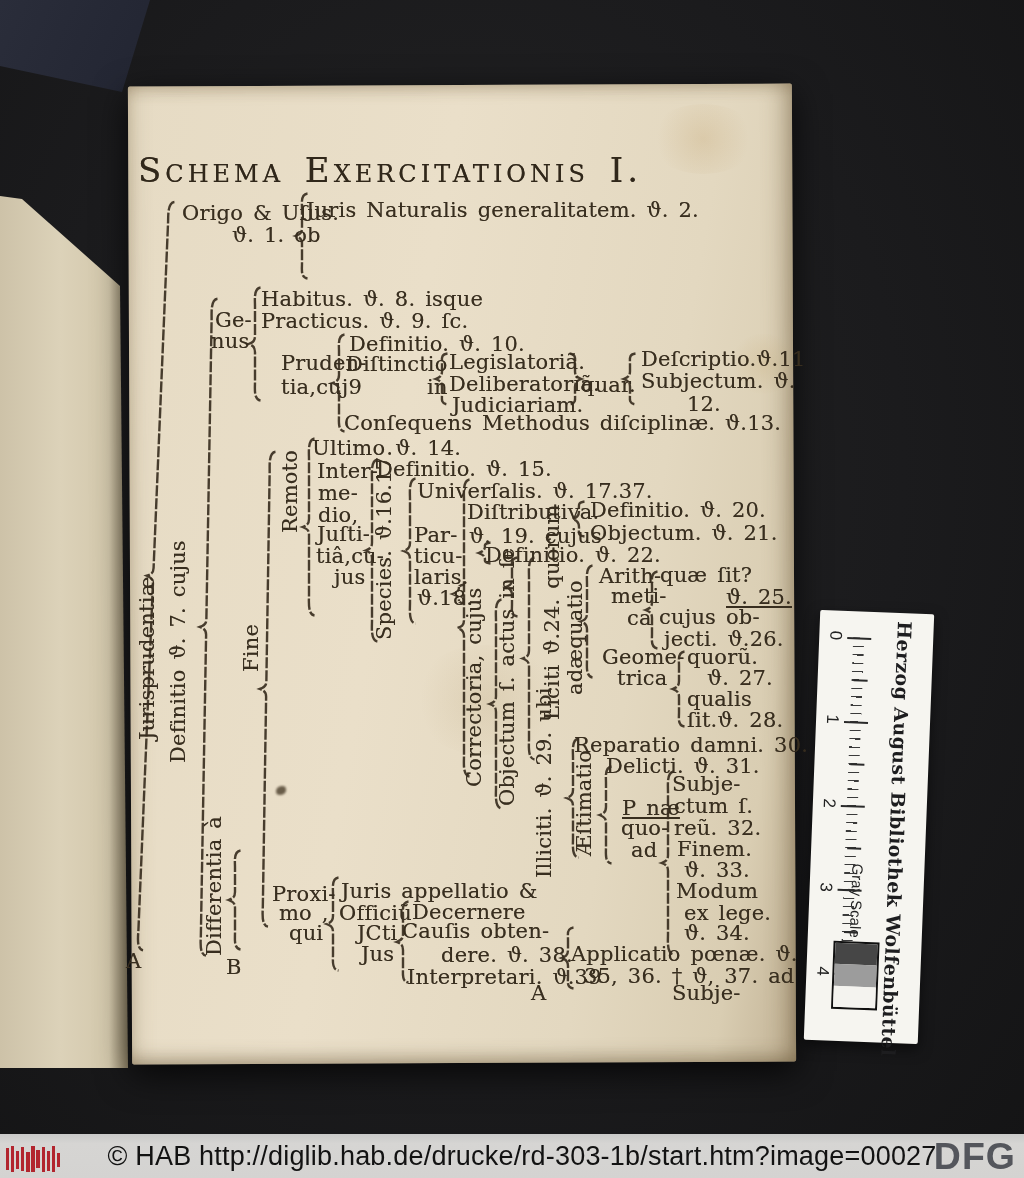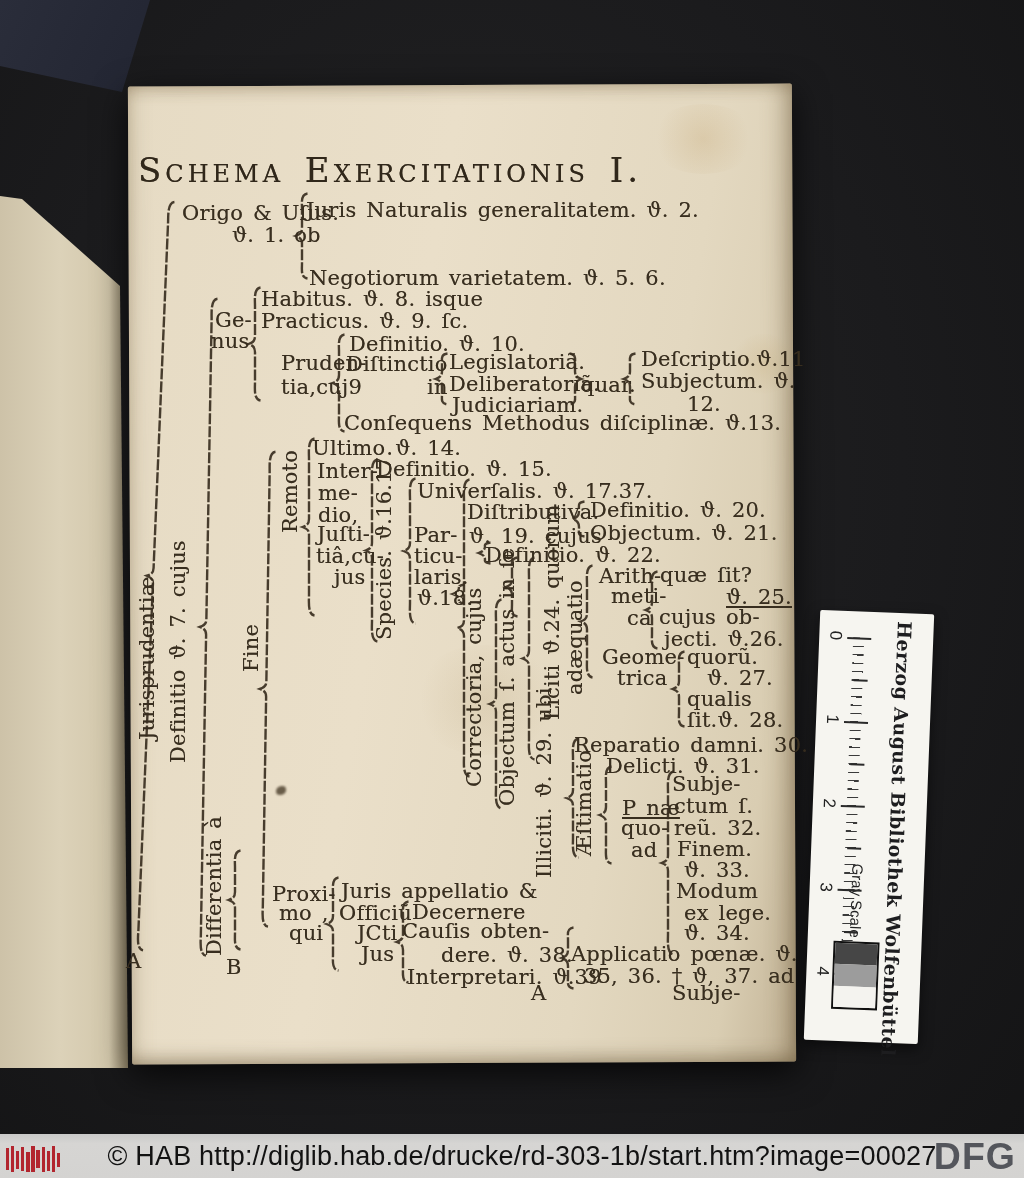--- a/index.html
+++ b/index.html
@@ -72,21 +72,20 @@
     <div class="stain" style="left:280px;top:560px;width:150px;height:110px;background:radial-gradient(circle,rgba(160,130,80,.14) 0%,transparent 70%);"></div>
     <div class="stain" style="left:600px;top:250px;width:70px;height:60px;background:radial-gradient(circle,rgba(190,160,100,.22) 0%,transparent 70%);"></div>
   </div>
 
   <div class="page-title">Schema Exercitationis I.</div>
 
   <div class="schema-layer">
       <div class="st" style="left: 138px; top: 203px;">Origo &amp; Uſus.</div>
       <div class="st" style="left: 188px; top: 225px;">ϑ. 1. ob</div>
       <div class="st" style="left: 262px; top: 200px;">Juris Naturalis generalitatem. ϑ. 2.</div>
-      <div class="st" style="left: 265px; top: 268px;">Negotiorum varietatem. ϑ. 5. 6.</div>
       <div class="st" style="left: 217px; top: 289px;">Habitus. ϑ. 8. isque</div>
       <div class="st" style="left: 171px; top: 310px;">Ge-</div>
       <div class="st" style="left: 217px; top: 311px;">Practicus. ϑ. 9. ſc.</div>
       <div class="st" style="left: 167px; top: 331px;">nus</div>
       <div class="st" style="left: 305px; top: 334px;">Definitio. ϑ. 10.</div>
       <div class="st" style="left: 237px; top: 353px;">Pruden-</div>
       <div class="st" style="left: 302px; top: 354px;">Diſtinctio</div>
       <div class="st" style="left: 405px; top: 352px;">Legislatoriã.</div>
       <div class="st" style="left: 597px; top: 349px;">Deſcriptio.ϑ.11</div>
       <div class="st" style="left: 237px; top: 377px;">tia,cuj9</div>

